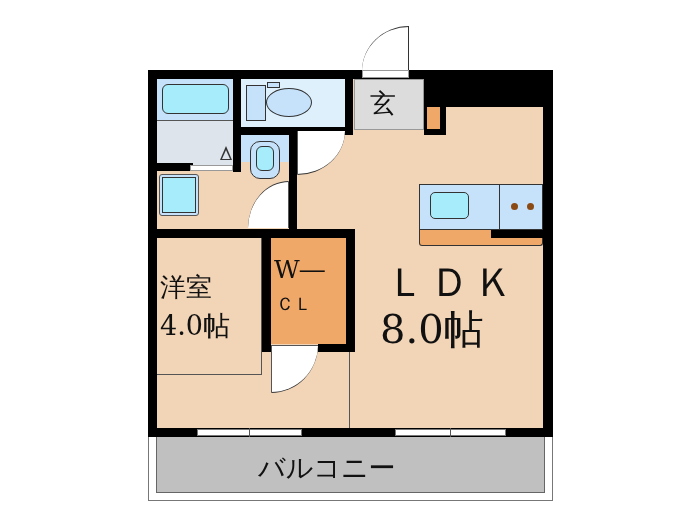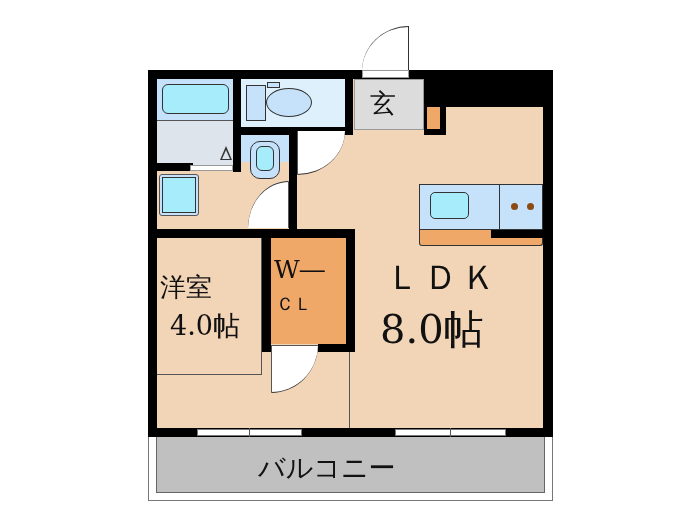--- a/index.html
+++ b/index.html
@@ -58,32 +58,32 @@
 <div class="abs" style="left:499px;top:184px;width:1px;height:46px;background:#333;"></div>
 <div class="abs" style="left:511px;top:203px;width:7px;height:7px;background:#8b4a14;border-radius:50%;"></div>
 <div class="abs" style="left:527px;top:203px;width:7px;height:7px;background:#8b4a14;border-radius:50%;"></div>
 <div class="abs" style="left:419px;top:230px;width:124px;height:16px;background:#f0a868;border:1px solid #333;border-top:none;border-radius:0 0 3px 3px;"></div>
 <div class="abs wall" style="left:491px;top:230px;width:52px;height:8px;"></div>
 
 <div class="abs wall" style="left:157px;top:229px;width:198px;height:9px;"></div>
 
 <div class="abs" style="left:157px;top:238px;width:105px;height:137px;border-right:1px solid #555;border-bottom:1px solid #555;"></div>
 <div class="abs label" style="left:160px;top:270px;font-size:26px;">洋室</div>
-<div class="abs label" style="left:160px;top:308px;font-size:27px;margin-left:10px;">4.0帖</div>
+<div class="abs label" style="left:160px;top:308px;font-size:27px;">4.0帖</div>
 
 <div class="abs wall" style="left:262px;top:229px;width:9px;height:123px;"></div>
 <div class="abs" style="left:271px;top:238px;width:75px;height:106px;background:#f0a868;"></div>
 <div class="abs label" style="left:274px;top:255px;font-size:25px;">W―</div>
 <div class="abs label" style="left:276px;top:292px;font-size:18px;text-align:center;">ＣＬ</div>
 <div class="abs wall" style="left:346px;top:229px;width:9px;height:116px;"></div>
 <div class="abs wall" style="left:318px;top:344px;width:37px;height:8px;"></div>
 <div class="abs" style="left:271px;top:345px;width:47px;height:48px;background:#fff;border-left:1px solid #555;border-bottom:1px solid #333;border-bottom-right-radius:47px 48px;border-top:1px solid #555;"></div>
 
 <div class="abs" style="left:349px;top:352px;width:1px;height:76px;background:#555;"></div>
-<div class="abs label" style="left:386px;top:255px;font-size:34px;letter-spacing:4px;">ＬＤＫ</div>
+<div class="abs label" style="left:386px;top:255px;font-size:40px;letter-spacing:4px;">ＬＤＫ</div>
 <div class="abs label" style="left:380px;top:302px;font-size:40px;">8.0帖</div>
 
 <div class="abs" style="left:197px;top:429px;width:105px;height:7px;background:#fff;border:1px solid #777;"></div>
 <div class="abs" style="left:249px;top:428px;width:1px;height:9px;background:#555;"></div>
 <div class="abs" style="left:395px;top:429px;width:111px;height:7px;background:#fff;border:1px solid #777;"></div>
 <div class="abs" style="left:450px;top:428px;width:1px;height:9px;background:#555;"></div>
 
 <div class="abs" style="left:148px;top:437px;width:405px;height:64px;background:#fff;border:1px solid #777;border-top:none;"></div>
 <div class="abs" style="left:156px;top:437px;width:389px;height:56px;background:#c0c0c0;border:1px solid #666;border-top:none;"></div>
 <div class="abs label" style="left:258px;top:450px;font-size:27px;font-family:Liberation Mono, monospace;">バルコニー</div>

